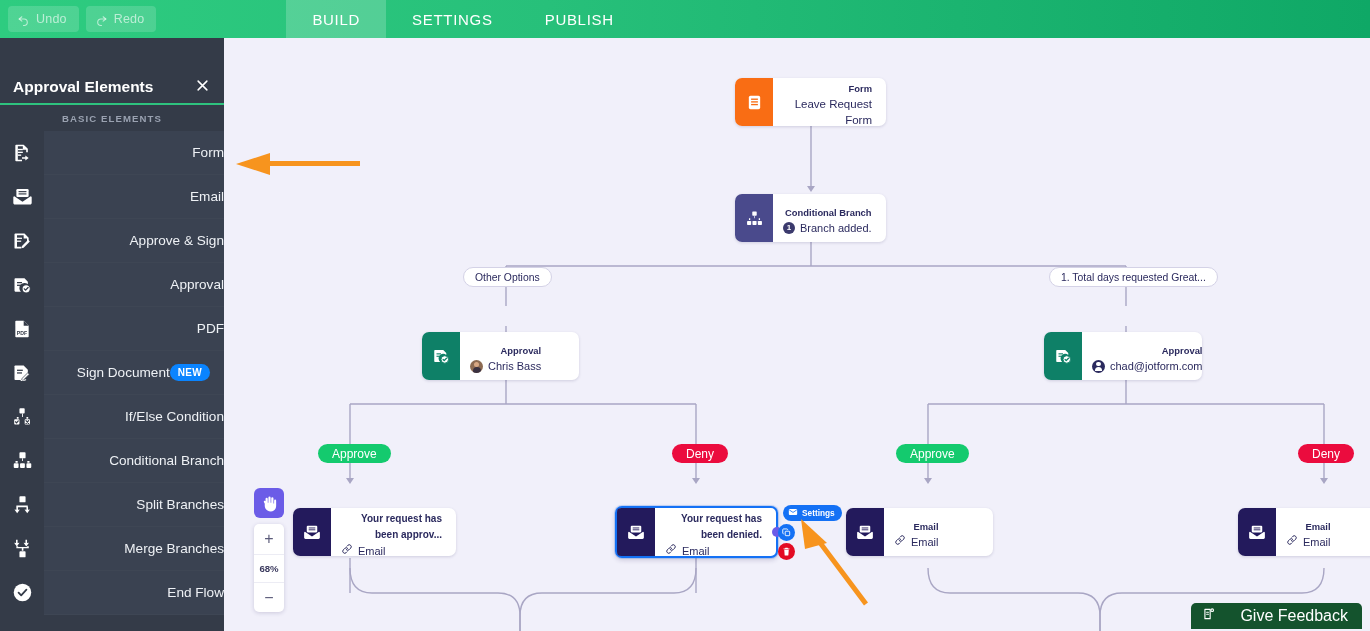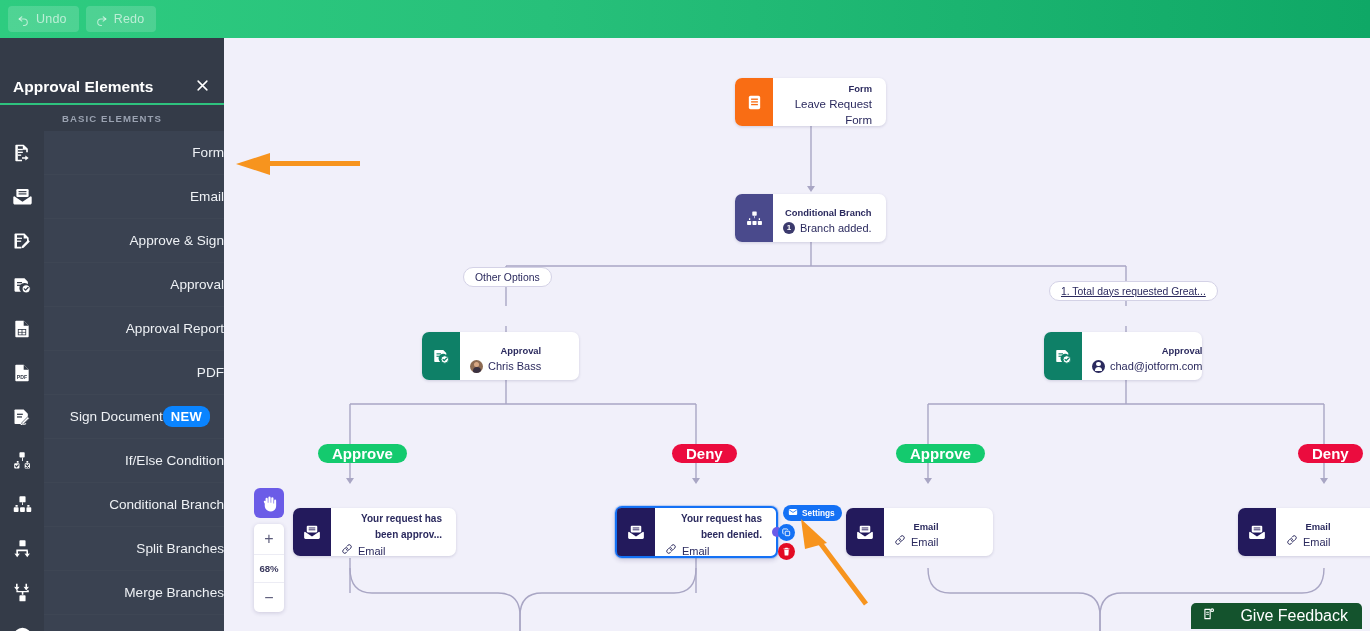--- a/index.html
+++ b/index.html
@@ -61,21 +61,21 @@
     background: #3a4251;
     cursor: pointer;
   }
   .sb-ico {
     width: 44px; min-width: 44px; height: 44px;
     display: flex; align-items: center; justify-content: center;
     background: #343b48;
   }
   .sb-label { color: #eef1f5; font-size: 13.6px; padding-left: 8px; flex: 1; }
   .badge-new {
-    background: #0a84ff; color: #fff; font-size: 13px; font-weight: 700;
+    background: #0a84ff; color: #fff; font-size: 10px; font-weight: 700;
     padding: 3px 8px; border-radius: 9px; margin-right: 14px; letter-spacing: .3px;
   }
 
   
   .canvas {
     position: absolute; left: 238px; top: 38px;
     width: 1132px; height: 593px;
     background: #f1f0fa;
     overflow: hidden;
   }
@@ -100,21 +100,21 @@
 
   .pill-label {
     position: absolute; height: 20px; padding: 0 11px;
     background: #fff; border: 1px solid #d4d2e6; border-radius: 11px;
     display: flex; align-items: center; justify-content: center;
     font-size: 10.4px; color: #2b2a5e; white-space: nowrap;
   }
   .pill-state {
     position: absolute; height: 19px; padding: 0 14px; border-radius: 10px;
     display: flex; align-items: center; justify-content: center;
-    font-size: 15px; color: #fff; font-weight: 700; white-space: nowrap;
+    font-size: 12px; color: #fff; font-weight: 400; white-space: nowrap;
   }
   .pill-approve { background: #14ca6e; }
   .pill-deny { background: #eb0c3e; }
 
   .num-badge {
     width: 12px; height: 12px; border-radius: 50%;
     background: #3b3a6d; color: #fff;
     font-size: 8px; font-weight: 700;
     display: inline-flex; align-items: center; justify-content: center;
   }
@@ -220,20 +220,25 @@
       <div class="hbtn">
         <span>
           <svg width="13" height="13" viewBox="0 0 24 24" fill="none" stroke="rgba(255,255,255,.62)" stroke-width="2" stroke-linecap="round" stroke-linejoin="round">
             <path d="M15 7l5 4-5 4"></path>
               <path d="M20 11h-9a6 6 0 0 0 0 12h1"></path>
           </svg>
         </span>
         <span>Redo</span>
       </div>
     </div>
+    <div class="tabs">
+      <div class="tab active">BUILD</div>
+      <div class="tab">SETTINGS</div>
+      <div class="tab">PUBLISH</div>
+    </div>
   </div>
 
   <div class="sidebar">
     <div class="sb-head">
       <span class="sb-title">Approval Elements</span>
       <span class="sb-close">
         <svg width="15" height="15" viewBox="0 0 24 24" fill="none" stroke="#fff" stroke-width="2.4" stroke-linecap="round">
           <path d="M5 5l14 14M19 5L5 19"></path>
         </svg>
       </span>
@@ -284,34 +289,20 @@
           <path d="M4 4h11l4 4v3.2a6 6 0 0 0-8.3 8.8H4a1 1 0 0 1-1-1V5a1 1 0 0 1 1-1z"></path>
           <rect x="6" y="8.4" width="6" height="1.5" fill="#343b48"></rect>
             <rect x="6" y="11.6" width="5" height="1.5" fill="#343b48"></rect>
           <circle cx="17" cy="16.6" r="5" fill="#fff" stroke="#343b48" stroke-width="1.3"></circle>
           <path d="m14.8 16.6 1.5 1.6 3-3.2" fill="none" stroke="#343b48" stroke-width="1.6" stroke-linecap="round" stroke-linejoin="round"></path>
         </svg>
       </div>
       <span class="sb-label">Approval</span>
     </div>
 
-    <div class="sb-item">
-      <div class="sb-ico">
-        <svg width="20" height="20" viewBox="0 0 24 24" fill="#fff">
-          <path d="M5 2h9l6 6v13a1 1 0 0 1-1 1H5a1 1 0 0 1-1-1V3a1 1 0 0 1 1-1z"></path>
-          <path d="M14 2v6h6" fill="#343b48"></path>
-          <rect x="7" y="12" width="10" height="7.5" fill="#343b48"></rect>
-          <rect x="8" y="13" width="3.5" height="2.5" fill="#fff"></rect>
-            <rect x="12.5" y="13" width="3.5" height="2.5" fill="#fff"></rect>
-          <rect x="8" y="16.3" width="3.5" height="2.3" fill="#fff"></rect>
-            <rect x="12.5" y="16.3" width="3.5" height="2.3" fill="#fff"></rect>
-        </svg>
-      </div>
-      <span class="sb-label">Approval Report</span>
-    </div>
 
     <div class="sb-item">
       <div class="sb-ico">
         <svg width="20" height="20" viewBox="0 0 24 24" fill="#fff">
           <path d="M5 2h9l6 6v13a1 1 0 0 1-1 1H5a1 1 0 0 1-1-1V3a1 1 0 0 1 1-1z"></path>
           <path d="M14 2v6h6" fill="#343b48"></path>
           <text x="12" y="19" font-size="6.2" font-weight="bold" fill="#343b48" text-anchor="middle" font-family="sans-serif">PDF</text>
         </svg>
       </div>
       <span class="sb-label">PDF</span>
@@ -464,21 +455,21 @@
       <div class="node-body">
         <span class="node-t1">Conditional Branch</span>
         <span class="node-t2">
           <span class="num-badge">1</span>
           <span>Branch added.</span>
         </span>
       </div>
     </div>
 
     <div class="pill-label" style="left:225px; top:229px;">Other Options</div>
-    <div class="pill-label" style="left:811px; top:243px;text-decoration:underline;">1. Total days requested Great...</div>
+    <div class="pill-label" style="left:811px; top:229px;">1. Total days requested Great...</div>
 
     <div class="node" style="left:184px; top:294px; width:157px;">
       <div class="node-ico" style="background:#0e8067;">
         <svg width="18" height="18" viewBox="0 0 24 24" fill="#fff">
           <path d="M4 4h11l4 4v2.6a6 6 0 0 0-8.1 9.4H4a1 1 0 0 1-1-1V5a1 1 0 0 1 1-1z"></path>
           <rect x="6" y="8.4" width="6" height="1.5" fill="#0e8067"></rect>
             <rect x="6" y="11.6" width="5" height="1.5" fill="#0e8067"></rect>
           <circle cx="17" cy="16.6" r="5" fill="#fff" stroke="#0e8067" stroke-width="1.3"></circle>
           <path d="m14.8 16.6 1.5 1.6 3-3.2" fill="none" stroke="#0e8067" stroke-width="1.7" stroke-linecap="round" stroke-linejoin="round"></path>
         </svg>

